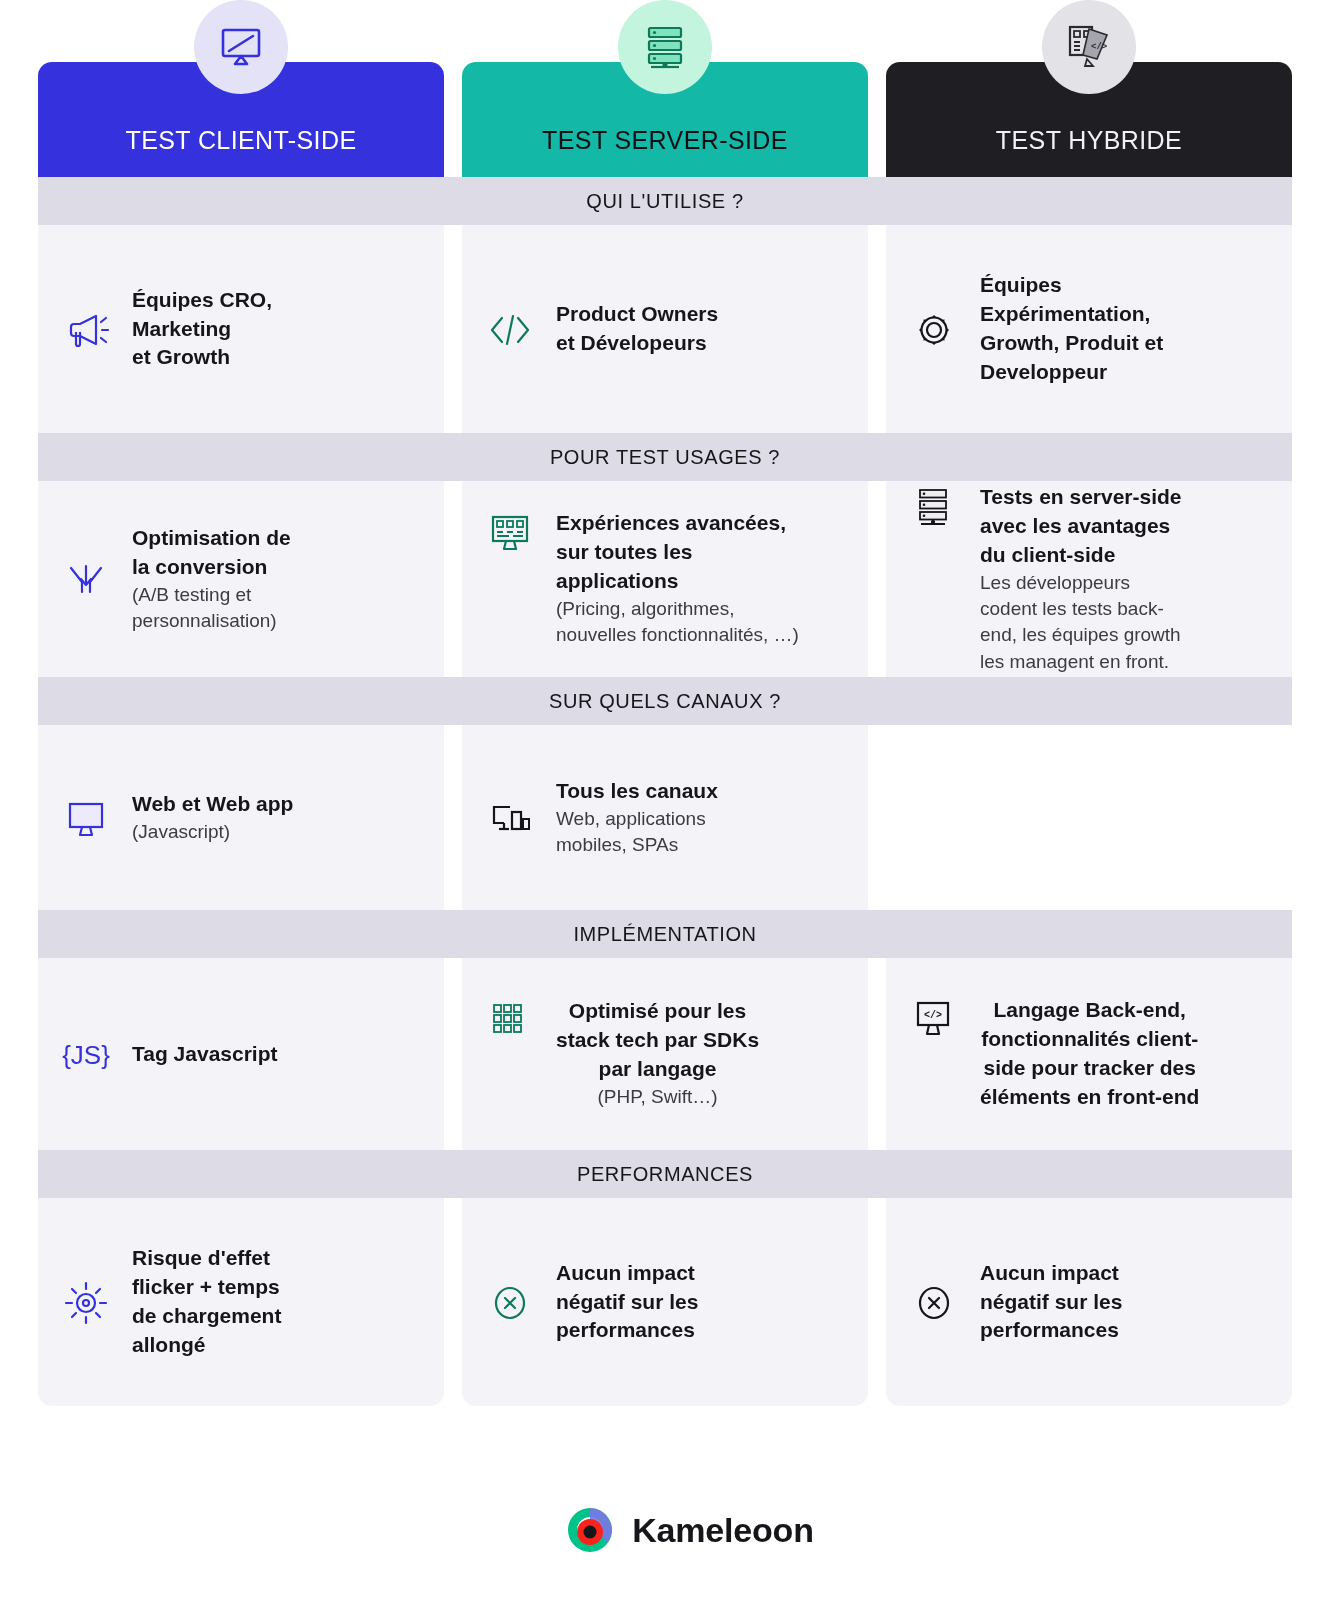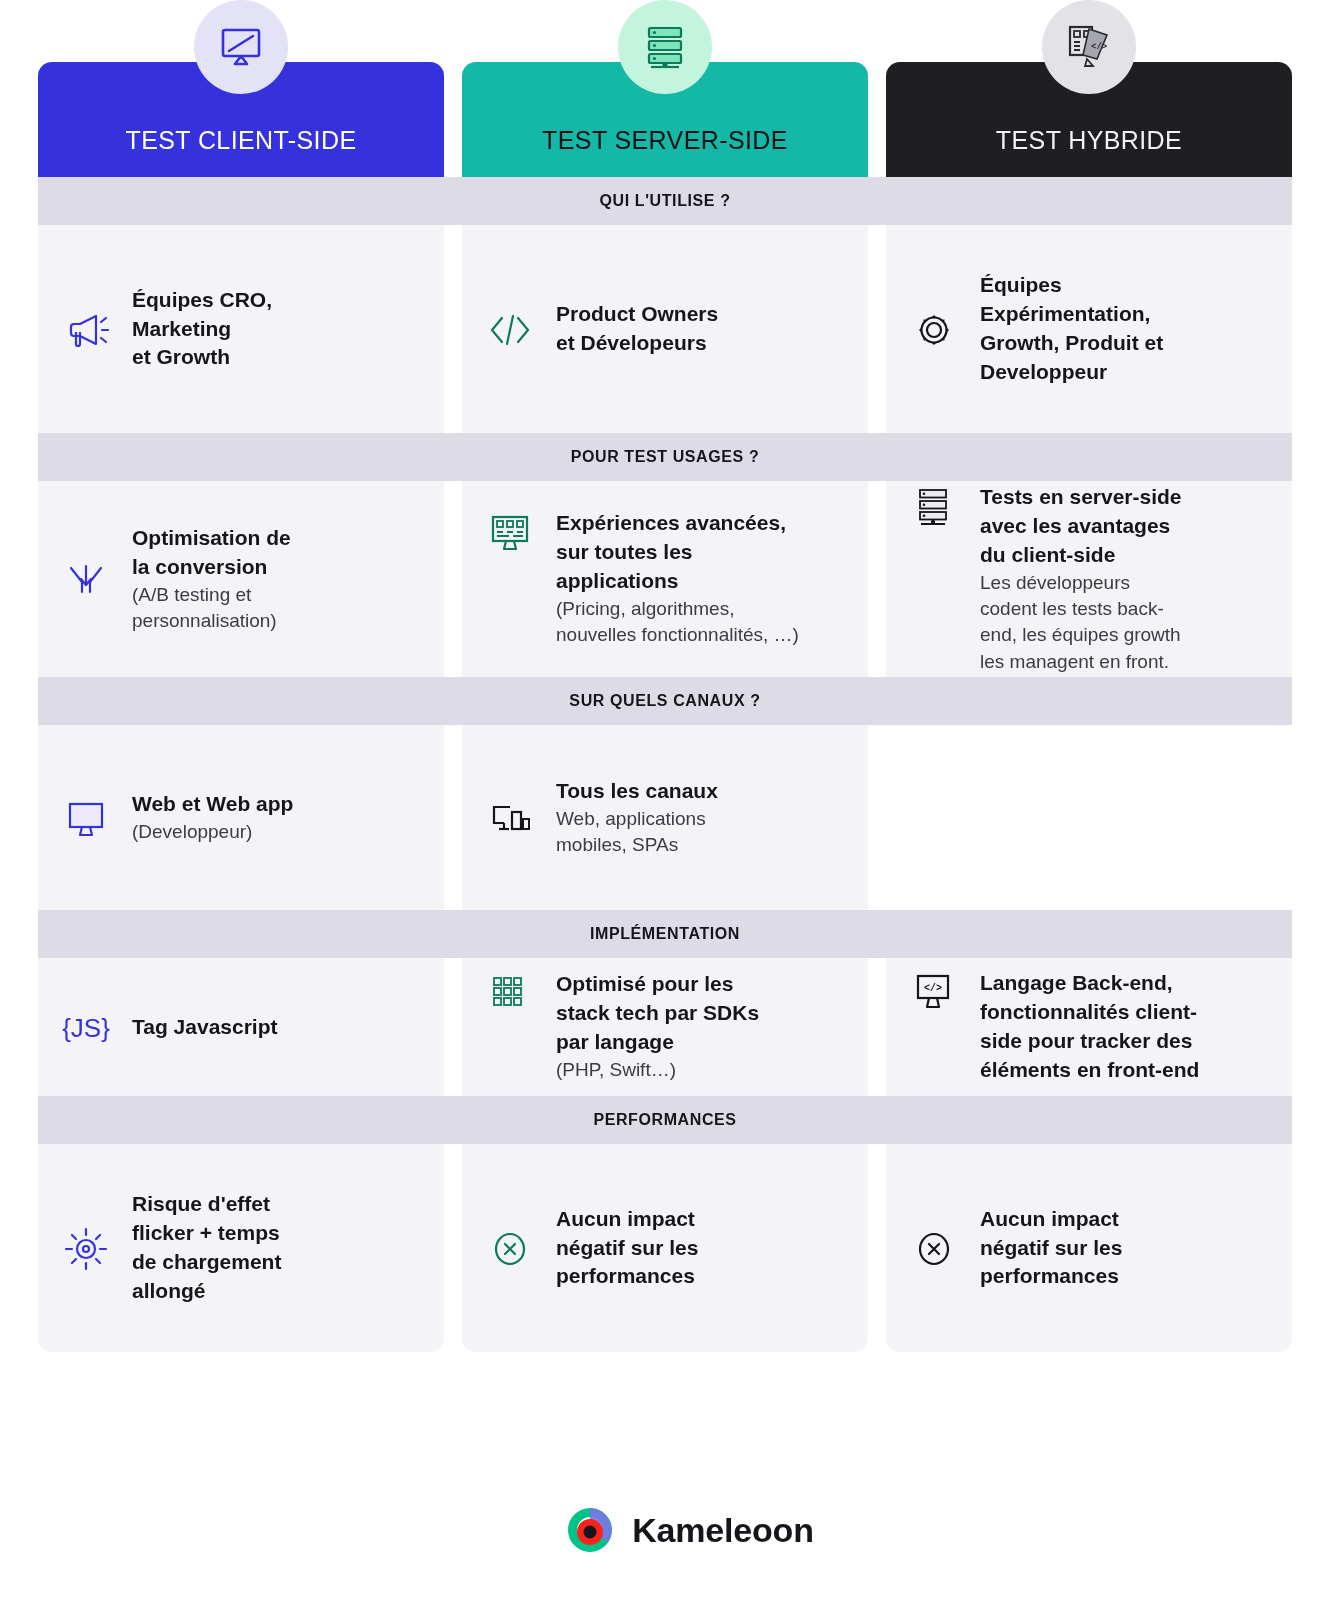--- a/index.html
+++ b/index.html
@@ -76,22 +76,22 @@
 
   
   .band {
     height: 48px;
     background: #dddce6;
     display: flex;
     align-items: center;
     justify-content: center;
   }
   .band-label {
-    font-size: 16px;
-    font-weight: bold;
+    font-size: 20px;
+    font-weight: normal;
     color: #15151a;
     letter-spacing: 0.6px;
   }
 
   
   .cell {
     background: #f4f4f8;
     display: flex;
     align-items: center;
     padding: 18px 22px;
@@ -125,21 +125,21 @@
     font-size: 19px;
     font-weight: normal;
     color: #3b3b44;
     line-height: 1.38;
   }
 
   
   .row-who .cell      { height: 208px; }
   .row-usage .cell    { height: 196px; }
   .row-canaux .cell   { height: 185px; }
-  .row-implem .cell   { height: 138px; }
+  .row-implem .cell   { height: 192px; text-align: center; }
   .row-perf .cell     { height: 208px; }
 
   
   .footer {
     position: absolute;
     left: 0;
     bottom: 44px;
     width: 100%;
     display: flex;
     align-items: center;
@@ -337,21 +337,21 @@
       <div class="cell">
         <div class="cell-inner vcenter">
           <div class="icon-slot">
             <svg width="48" height="42" viewBox="0 0 48 42" fill="none">
               <rect x="8" y="6" width="32" height="23" stroke="#3531dc" stroke-width="2.2" fill="#eceafb"></rect>
               <path d="M18 37 L20 29 h8 l2 8 z" stroke="#3531dc" stroke-width="2.2" fill="none" stroke-linejoin="round"></path>
             </svg>
           </div>
           <div class="txt">
             <div class="t-main">Web et Web app</div>
-            <div class="t-sub">(Developpeur)</div>
+            <div class="t-sub">(Javascript)</div>
           </div>
         </div>
       </div>
       <div class="cell">
         <div class="cell-inner vcenter">
           <div class="icon-slot">
             <svg width="48" height="40" viewBox="0 0 48 40" fill="none">
               <path d="M24 8 h-16 v16 h10" stroke="#15151a" stroke-width="2.2" fill="none"></path>
               <path d="M13 30 h10" stroke="#15151a" stroke-width="2.2"></path>
               <path d="M18 24 v6" stroke="#15151a" stroke-width="2.2"></path>

